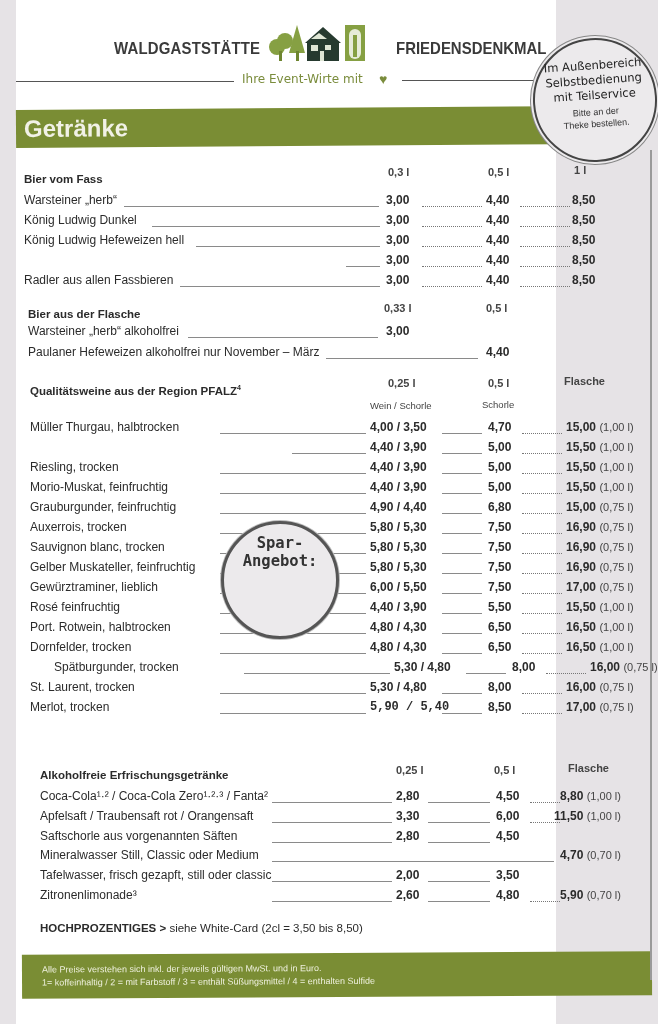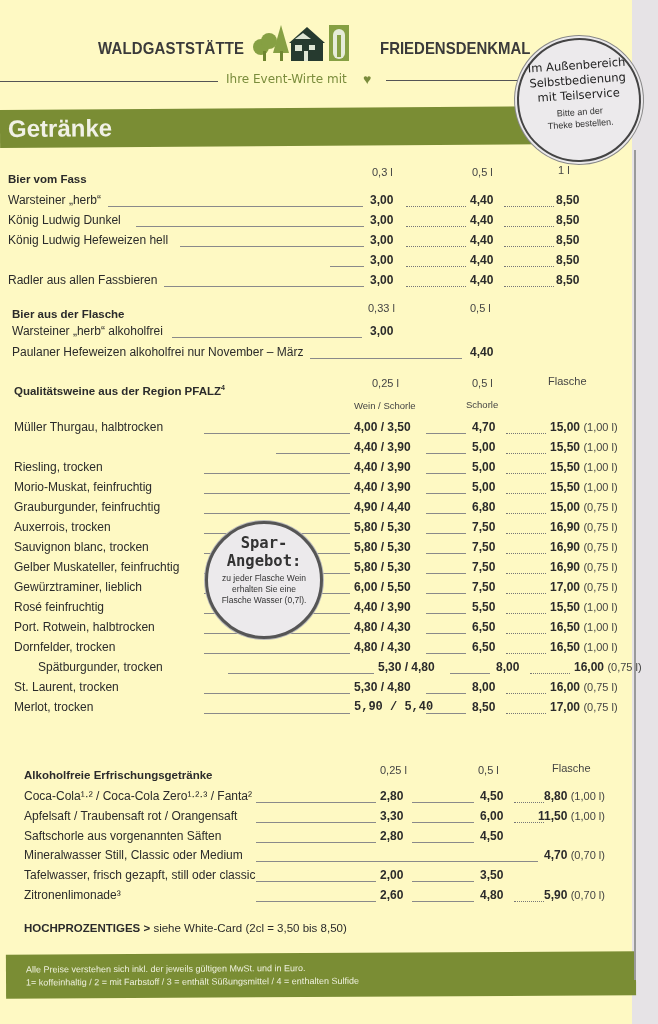--- a/index.html
+++ b/index.html
@@ -4,22 +4,22 @@
 <style>
   html, body { margin:0; padding:0; }
   body {
     width:658px; height:1024px; overflow:hidden;
     background:#e6e3e6;
     font-family:"Liberation Sans", sans-serif;
     color:#2b2b2b;
     position:relative;
   }
   .page {
-    position:absolute; left:0; top:0; width:632px; height:1024px;
-    background:#fef9c3;
+    position:absolute; left:16px; top:0; width:540px; height:1024px;
+    background:#ffffff;
   }
   .right-edge {
     position:absolute; left:634px; top:150px; width:2px; height:830px; background:#9a9a9a;
   }
   
   .brand {
     position:absolute; top:35px; left:98px; width:420px; height:40px;
   }
   .brand-left { position:absolute; left:0; top:4px; font-weight:bold; font-size:17px; letter-spacing:0.2px; color:#3a3a3a; font-family:"Liberation Sans", sans-serif; transform:scaleX(0.88); transform-origin:left; }
   .brand-right { position:absolute; left:282px; top:4px; font-weight:bold; font-size:17px; color:#3a3a3a; transform:scaleX(0.88); transform-origin:left; }
@@ -45,21 +45,21 @@
   .circle .c-sub { margin-top:3px; font-size:9px; line-height:12px; color:#333; }
   
   .sec { position:absolute; left:0; width:636px; }
   .row { position:absolute; height:18px; font-size:12px; line-height:18px; white-space:nowrap; }
   .name { position:absolute; left:0; }
   .lead { position:absolute; height:1px; top:14px; border-bottom:1px solid #8a8a8a; }
   .lead.dot { border-bottom:1px dotted #777; }
   .price { position:absolute; font-weight:bold; font-size:12px; }
   .vol { font-weight:normal; font-size:11px; color:#444; }
   .hdr { position:absolute; font-weight:bold; font-size:11.5px; }
-  .colh { position:absolute; font-size:11px; color:#444; }
+  .colh { position:absolute; font-size:11px; color:#444;font-weight:bold; }
   .colsub { position:absolute; font-size:9.5px; color:#444; }
   .small { font-size:9px; }
   sup { font-size:7px; }
   
   .spar {
     position:absolute; left:205px; top:521px; width:112px; height:112px; border-radius:50%;
     background:#eceaec; border:3px solid #555; text-align:center; box-shadow:0 0 0 1px #bbb;
   }
   .spar-t { margin-top:10px; font-size:15.5px; line-height:18px; color:#333; font-family:"DejaVu Sans Mono", monospace; font-weight:bold; }
   .spar-s { margin-top:3px; font-size:8.5px; line-height:11px; color:#333; }
@@ -329,25 +329,20 @@
         <span class="lead dot" style="left:492px; width:40px;"></span>
         <span class="price" style="left:536px;"><span>17,00</span> <span class="vol">(0,75 l)</span></span>
       </div>
     </div>
 
   <div class="spar">
     <div class="spar-t">
       <div>Spar-</div>
       <div>Angebot:</div>
     </div>
-    <div class="spar-s">
-      <div>zu jeder Flasche Wein</div>
-      <div>erhalten Sie eine</div>
-      <div>Flasche Wasser (0,7l).</div>
-    </div>
   </div>
 
 
   <span class="hdr" style="left:24px; top:769px;">Alkoholfreie Erfrischungsgetränke</span>
   <span class="colh" style="left:380px; top:764px;">0,25 l</span>
   <span class="colh" style="left:478px; top:764px;">0,5 l</span>
   <span class="colh" style="left:552px; top:762px;">Flasche</span>
 
   <div id="soft-rows">
       <div class="row" style="left: 24px; top: 787px; width: 600px;">

